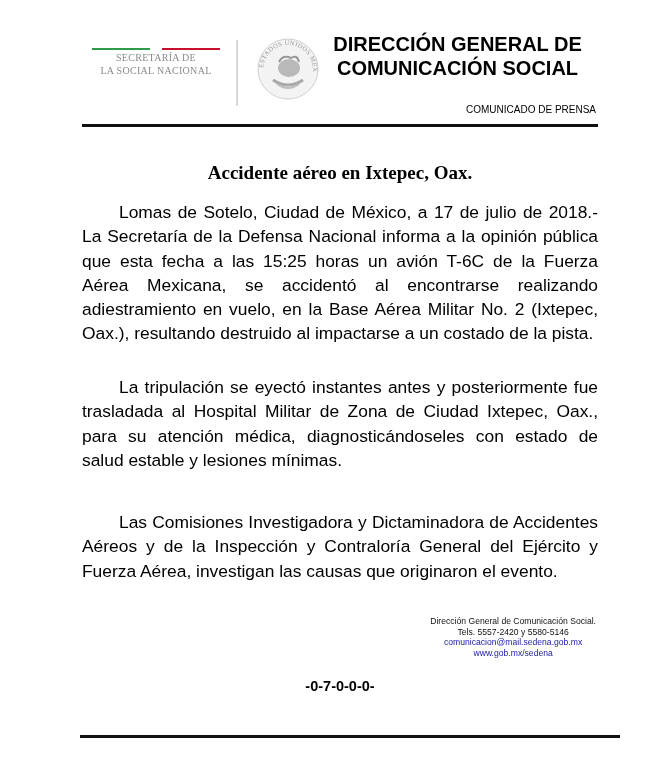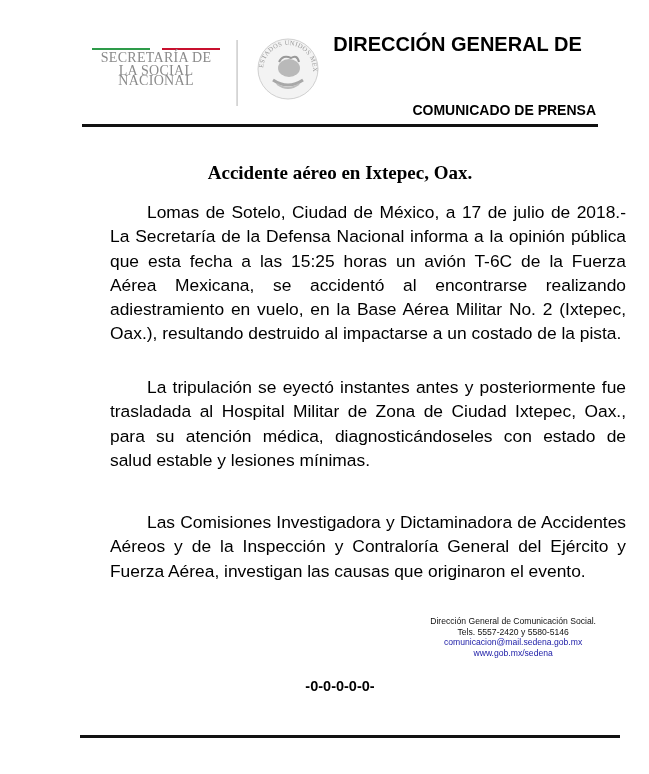--- a/index.html
+++ b/index.html
@@ -8,48 +8,48 @@
       font-family: "Liberation Sans", sans-serif; color: #000;
     }
     .logo-block { position: absolute; left: 86px; top: 46px; width: 140px; text-align: center; }
     .logo-word {
       font-family: "Liberation Serif", serif; font-size: 37px; letter-spacing: 2px;
       color: #7a7a7a; line-height: 38px;
     }
     .logo-stripes { display: flex; justify-content: space-between; margin: 2px 6px 0 6px; }
     .stripe { height: 2px; width: 58px; }
     .logo-sub {
-      font-family: "Liberation Serif", serif; font-size: 14px; color: #8a8a8a;
+      font-family: "Liberation Serif", serif; font-size: 10px; color: #8a8a8a;
       line-height: 10px; margin-top: 3px; letter-spacing: 0.3px;
     }
     .v-divider {
       position: absolute; left: 236px; top: 40px; width: 2px; height: 66px;
       background: linear-gradient(to right, #e2e2e2, #cfcfcf);
     }
     .seal {
       position: absolute; left: 253px; top: 32px; width: 70px; height: 70px;
     }
     .header-title {
       position: absolute; left: 320px; top: 32px; width: 275px; text-align: center;
       font-weight: bold; font-size: 20px; line-height: 24px;
     }
     .header-sub {
       position: absolute; right: 53px; top: 102px;
-      font-weight: bold; font-size: 14px; line-height: 16px;
+      font-weight: normal; font-size: 10px; line-height: 16px;
     }
     .rule-top {
       position: absolute; left: 82px; top: 124px; width: 516px; height: 3px; background: #111;
     }
     .doc-title {
       position: absolute; left: 82px; top: 162px; width: 516px; text-align: center;
       font-weight: bold; font-size: 19px; line-height: 22px; font-family: Liberation Serif, serif;
     }
     .body-text {
       position: absolute; left: 82px; width: 516px;
-      font-size: 17.4px; line-height: 24.3px; text-align: justify; margin-left: 28px;
+      font-size: 17.4px; line-height: 24.3px; text-align: justify;
     }
     .body-text p { margin: 0; text-indent: 37px; }
     #para1 { top: 200px; }
     #para2 { top: 375px; }
     #para3 { top: 510px; }
     .contact {
       position: absolute; right: 53px; top: 616px; text-align: center;
       font-size: 8.6px; line-height: 10.5px; color: #111;
     }
     .contact a { color: #1a1aa6; }
@@ -86,20 +86,21 @@
     </text>
     <ellipse cx="36" cy="36" rx="11" ry="9" fill="#b9b9b9"></ellipse>
     <path d="M26 30 Q30 22 38 26 Q44 22 46 30" fill="none" stroke="#999" stroke-width="2"></path>
     <path d="M20 48 Q35 58 50 48" fill="none" stroke="#a8a8a8" stroke-width="3"></path>
     <path d="M24 52 Q35 60 46 52" fill="none" stroke="#bdbdbd" stroke-width="2"></path>
   </svg>
 </div>
 
 <div class="header-title">
   <div>DIRECCIÓN GENERAL DE</div>
+  <div>COMUNICACIÓN SOCIAL</div>
 </div>
 
 <div class="header-sub">COMUNICADO DE PRENSA</div>
 
 <div class="rule-top"></div>
 
 <div class="doc-title">Accidente aéreo en Ixtepec, Oax.</div>
 
 <div class="body-text" id="para1">
   <p>Lomas de Sotelo, Ciudad de México, a 17 de julio de 2018.- La Secretaría de la Defensa Nacional informa a la opinión pública que esta fecha a las 15:25 horas un avión T-6C de la Fuerza Aérea Mexicana, se accidentó al encontrarse realizando adiestramiento en vuelo, en la Base Aérea Militar No. 2 (Ixtepec, Oax.), resultando destruido al impactarse a un costado de la pista.</p>
@@ -111,15 +112,15 @@
   <p>Las Comisiones Investigadora y Dictaminadora de Accidentes Aéreos y de la Inspección y Contraloría General del Ejército y Fuerza Aérea, investigan las causas que originaron el evento.</p>
 </div>
 
 <div class="contact">
   <div>Dirección General de Comunicación Social.</div>
   <div>Tels. 5557-2420 y 5580-5146</div>
   <div><a>comunicacion@mail.sedena.gob.mx</a></div>
   <div><a>www.gob.mx/sedena</a></div>
 </div>
 
-<div class="end-mark">-0-0-0-0-0-</div>
+<div class="end-mark">-0-7-0-0-0-</div>
 
 <div class="rule-bottom"></div>
 
 </body></html>

